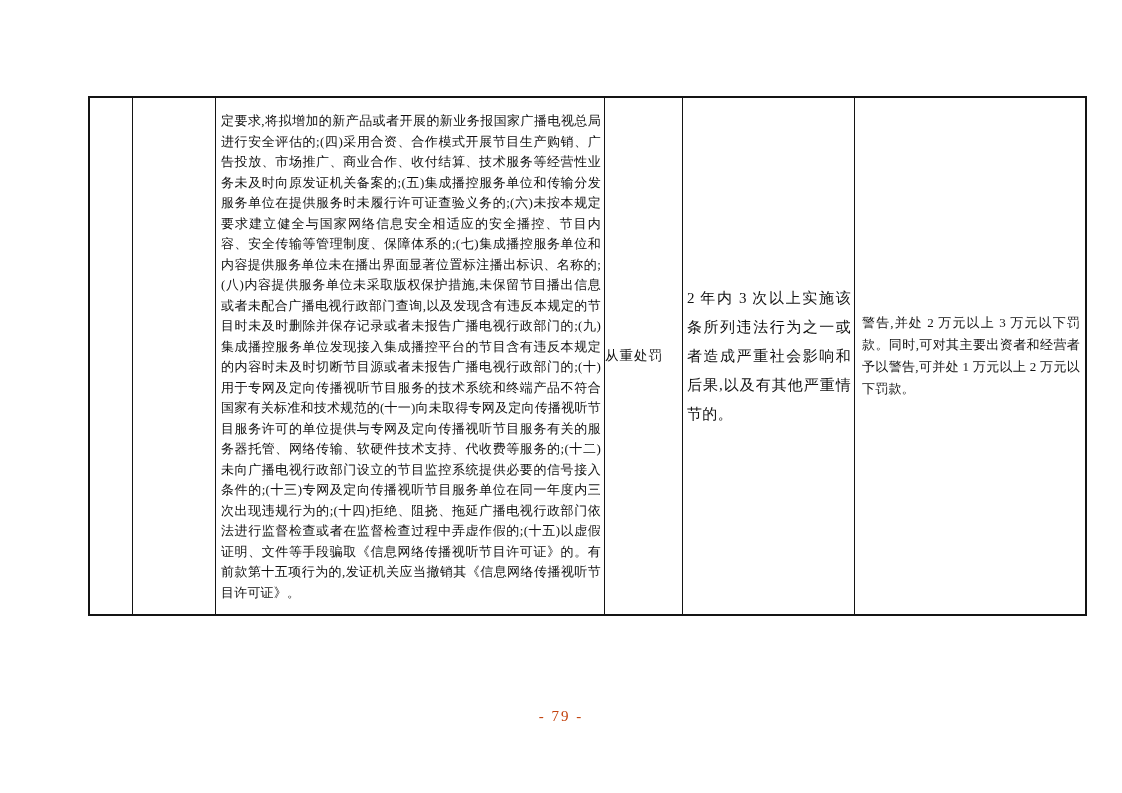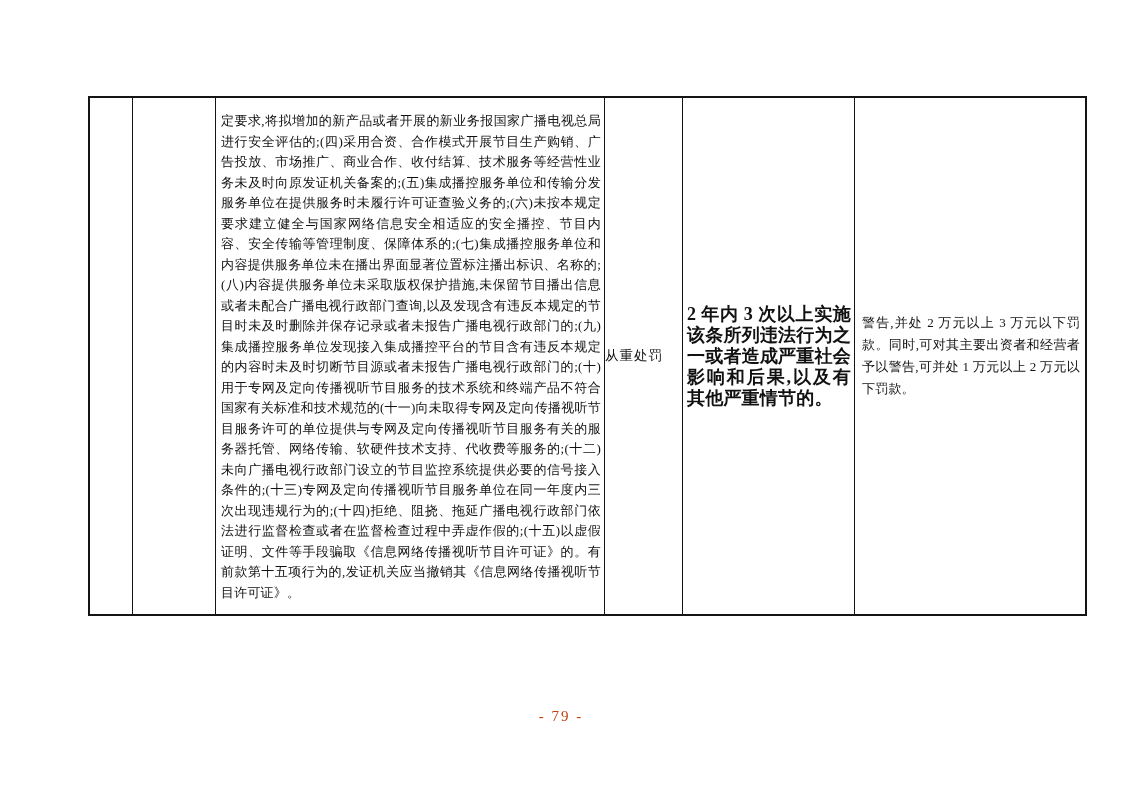--- a/index.html
+++ b/index.html
@@ -49,28 +49,27 @@
     word-break: break-all;
     padding: 2px 3px 0 5px;
     letter-spacing: 0.2px;
   }
   .ptype-text {
     font-size: 13.5px;
     letter-spacing: 1px;
     white-space: nowrap;
   }
   .cond-text {
-    font-size: 18px;
-    line-height: 21px;
+    font-size: 15px;
+    line-height: 29px;
     text-align: justify;
     text-justify: inter-ideograph;
     word-break: break-all;
     padding: 0 3px 0 4px;
     letter-spacing: 0.2px;
-    font-weight: bold;
   }
   .punish-text {
     font-size: 13px;
     line-height: 22px;
     text-align: justify;
     text-justify: inter-ideograph;
     word-break: break-all;
     padding: 0 5px 0 7px;
     letter-spacing: 0.2px;
   }

